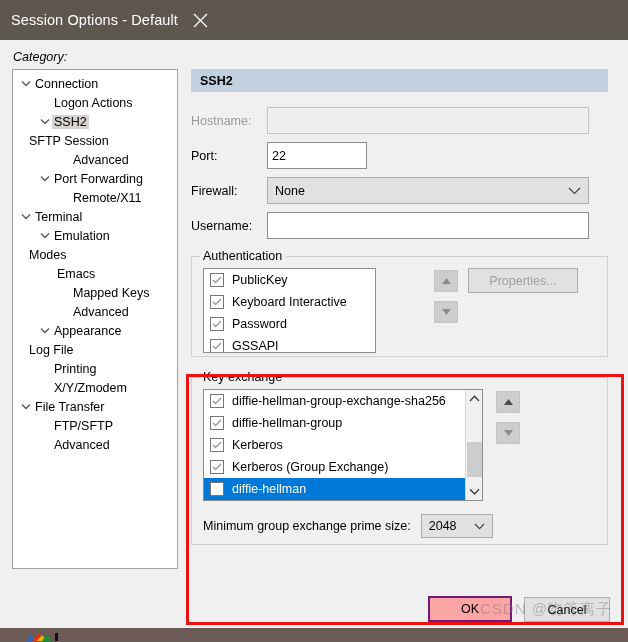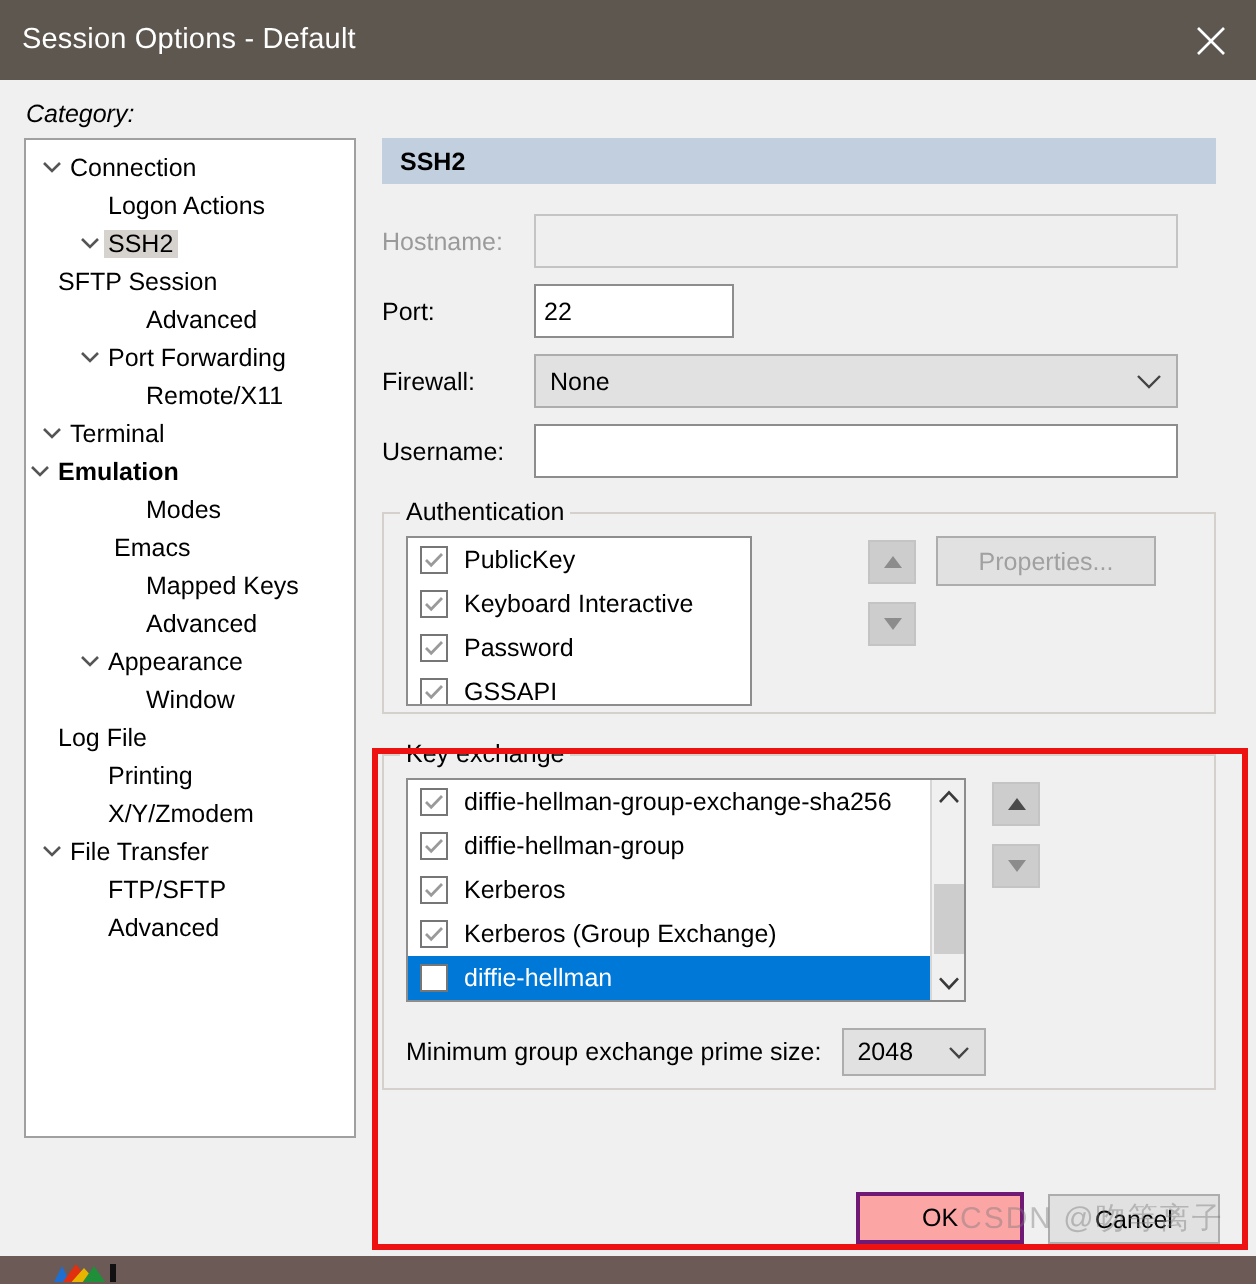--- a/index.html
+++ b/index.html
@@ -74,21 +74,20 @@
     width: 628px;
     height: 628px;
     background: #f0f0f0;
     box-sizing: border-box;
   }
   #titlebar {
     height: 40px;
     background: #5e5750;
     display: flex;
     align-items: center;
-    justify-content: space-between;
     padding-left: 11px;
     box-sizing: border-box;
   }
   #title-text {
     color: #ffffff;
     font-size: 14.5px;
     letter-spacing: 0.1px;
   }
   #close-button {
     width: 46px;
@@ -425,29 +424,29 @@
           <span class="tree-label">Remote/X11</span>
         </div>
         <div class="tree-row" style="padding-left: 6px;">
           <span class="tree-chevron">
             <svg width="10" height="7" viewBox="0 0 10 7">
               <polyline points="1,1.5 5,5.5 9,1.5" fill="none" stroke="#555" stroke-width="1.3"></polyline>
             </svg>
           </span>
           <span class="tree-label">Terminal</span>
         </div>
-        <div class="tree-row" style=" font-weight: bold;">
+        <div class="tree-row" style="padding-left: 25px;">
           <span class="tree-chevron">
             <svg width="10" height="7" viewBox="0 0 10 7">
               <polyline points="1,1.5 5,5.5 9,1.5" fill="none" stroke="#555" stroke-width="1.3"></polyline>
             </svg>
           </span>
           <span class="tree-label">Emulation</span>
         </div>
-        <div class="tree-row" style="padding-left: 44px;">
+        <div class="tree-row" style="">
           <span class="tree-chevron"></span>
           <span class="tree-label">Modes</span>
         </div>
         <div class="tree-row" style="padding-left: 28px;">
           <span class="tree-chevron"></span>
           <span class="tree-label">Emacs</span>
         </div>
         <div class="tree-row" style="padding-left: 44px;">
           <span class="tree-chevron"></span>
           <span class="tree-label">Mapped Keys</span>
@@ -456,24 +455,20 @@
           <span class="tree-chevron"></span>
           <span class="tree-label">Advanced</span>
         </div>
         <div class="tree-row" style="padding-left: 25px;">
           <span class="tree-chevron">
             <svg width="10" height="7" viewBox="0 0 10 7">
               <polyline points="1,1.5 5,5.5 9,1.5" fill="none" stroke="#555" stroke-width="1.3"></polyline>
             </svg>
           </span>
           <span class="tree-label">Appearance</span>
-        </div>
-        <div class="tree-row" style="padding-left: 44px;">
-          <span class="tree-chevron"></span>
-          <span class="tree-label">Window</span>
         </div>
         <div class="tree-row" style="">
           <span class="tree-chevron"></span>
           <span class="tree-label">Log File</span>
         </div>
         <div class="tree-row" style="padding-left: 25px;">
           <span class="tree-chevron"></span>
           <span class="tree-label">Printing</span>
         </div>
         <div class="tree-row" style="padding-left: 25px;">

